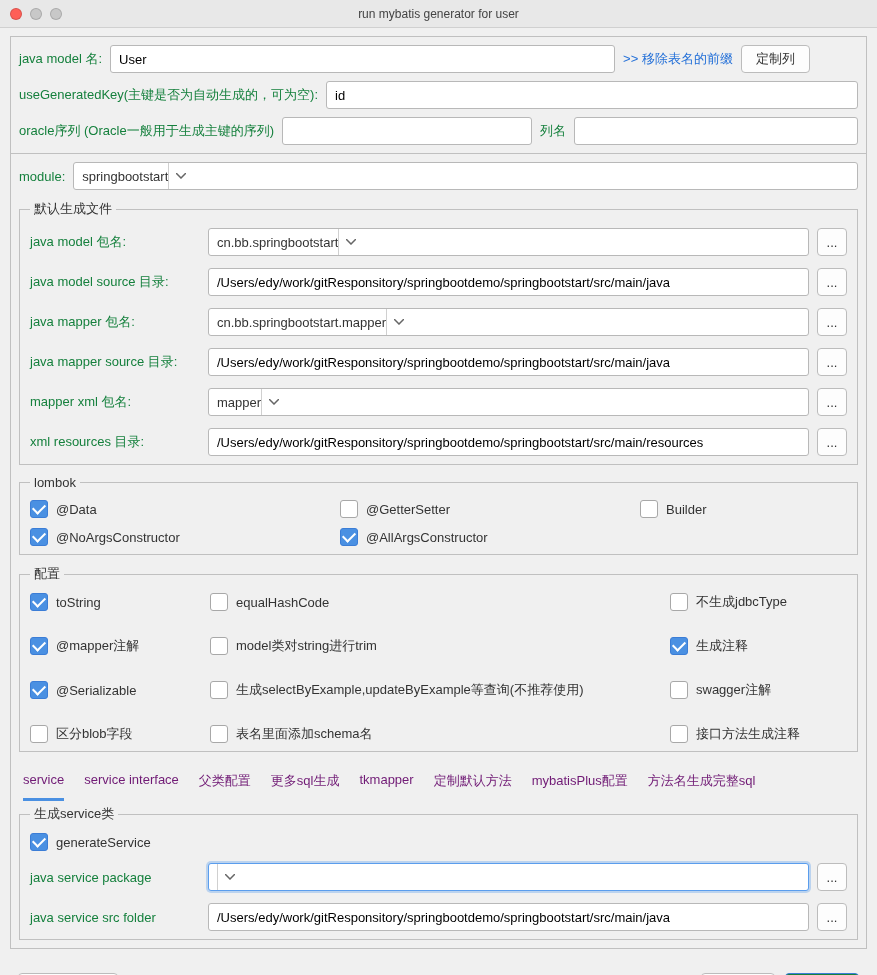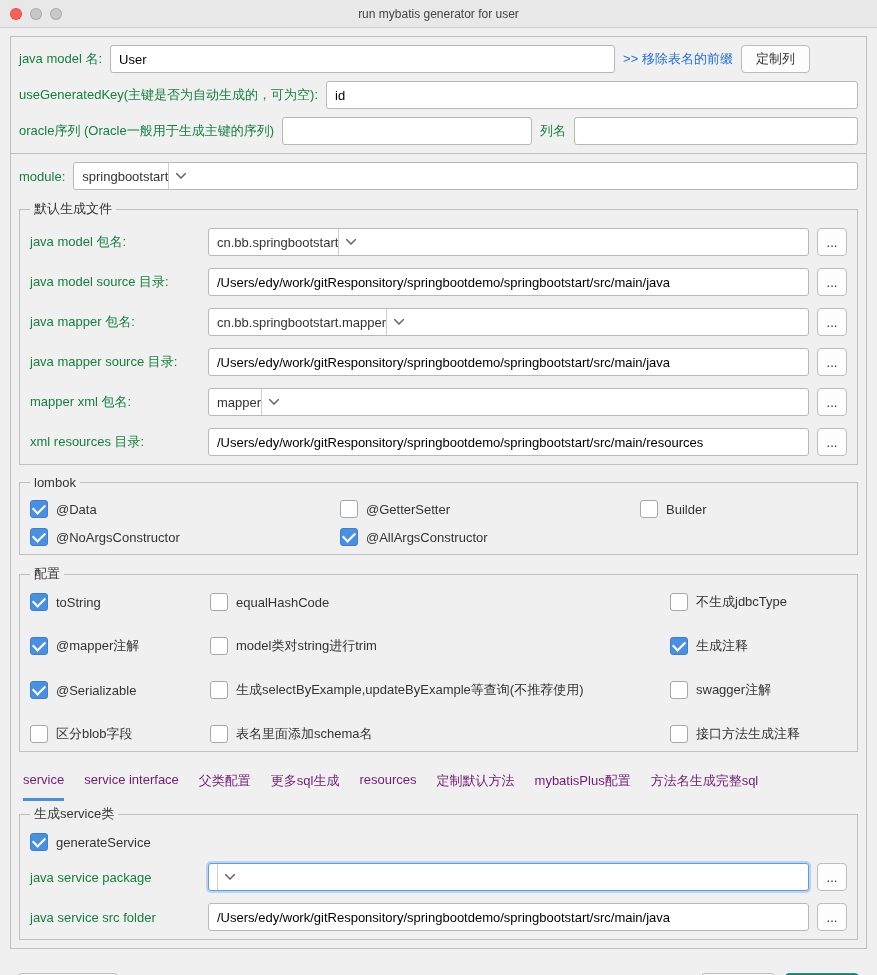--- a/index.html
+++ b/index.html
@@ -383,21 +383,21 @@
             <span>接口方法生成注释</span>
           </div>
       </div>
     </fieldset>
 
     <div class="tabs">
       <div class="tab active">service</div>
       <div class="tab">service interface</div>
       <div class="tab">父类配置</div>
       <div class="tab">更多sql生成</div>
-      <div class="tab">resources</div>
+      <div class="tab">tkmapper</div>
       <div class="tab">定制默认方法</div>
       <div class="tab">mybatisPlus配置</div>
       <div class="tab">方法名生成完整sql</div>
     </div>
 
     <fieldset style="margin-top:4px">
       <legend>生成service类</legend>
       <div class="cb-item" style="margin-bottom:12px">
         <span class="checkbox checked"></span>
         <span>generateService</span>

